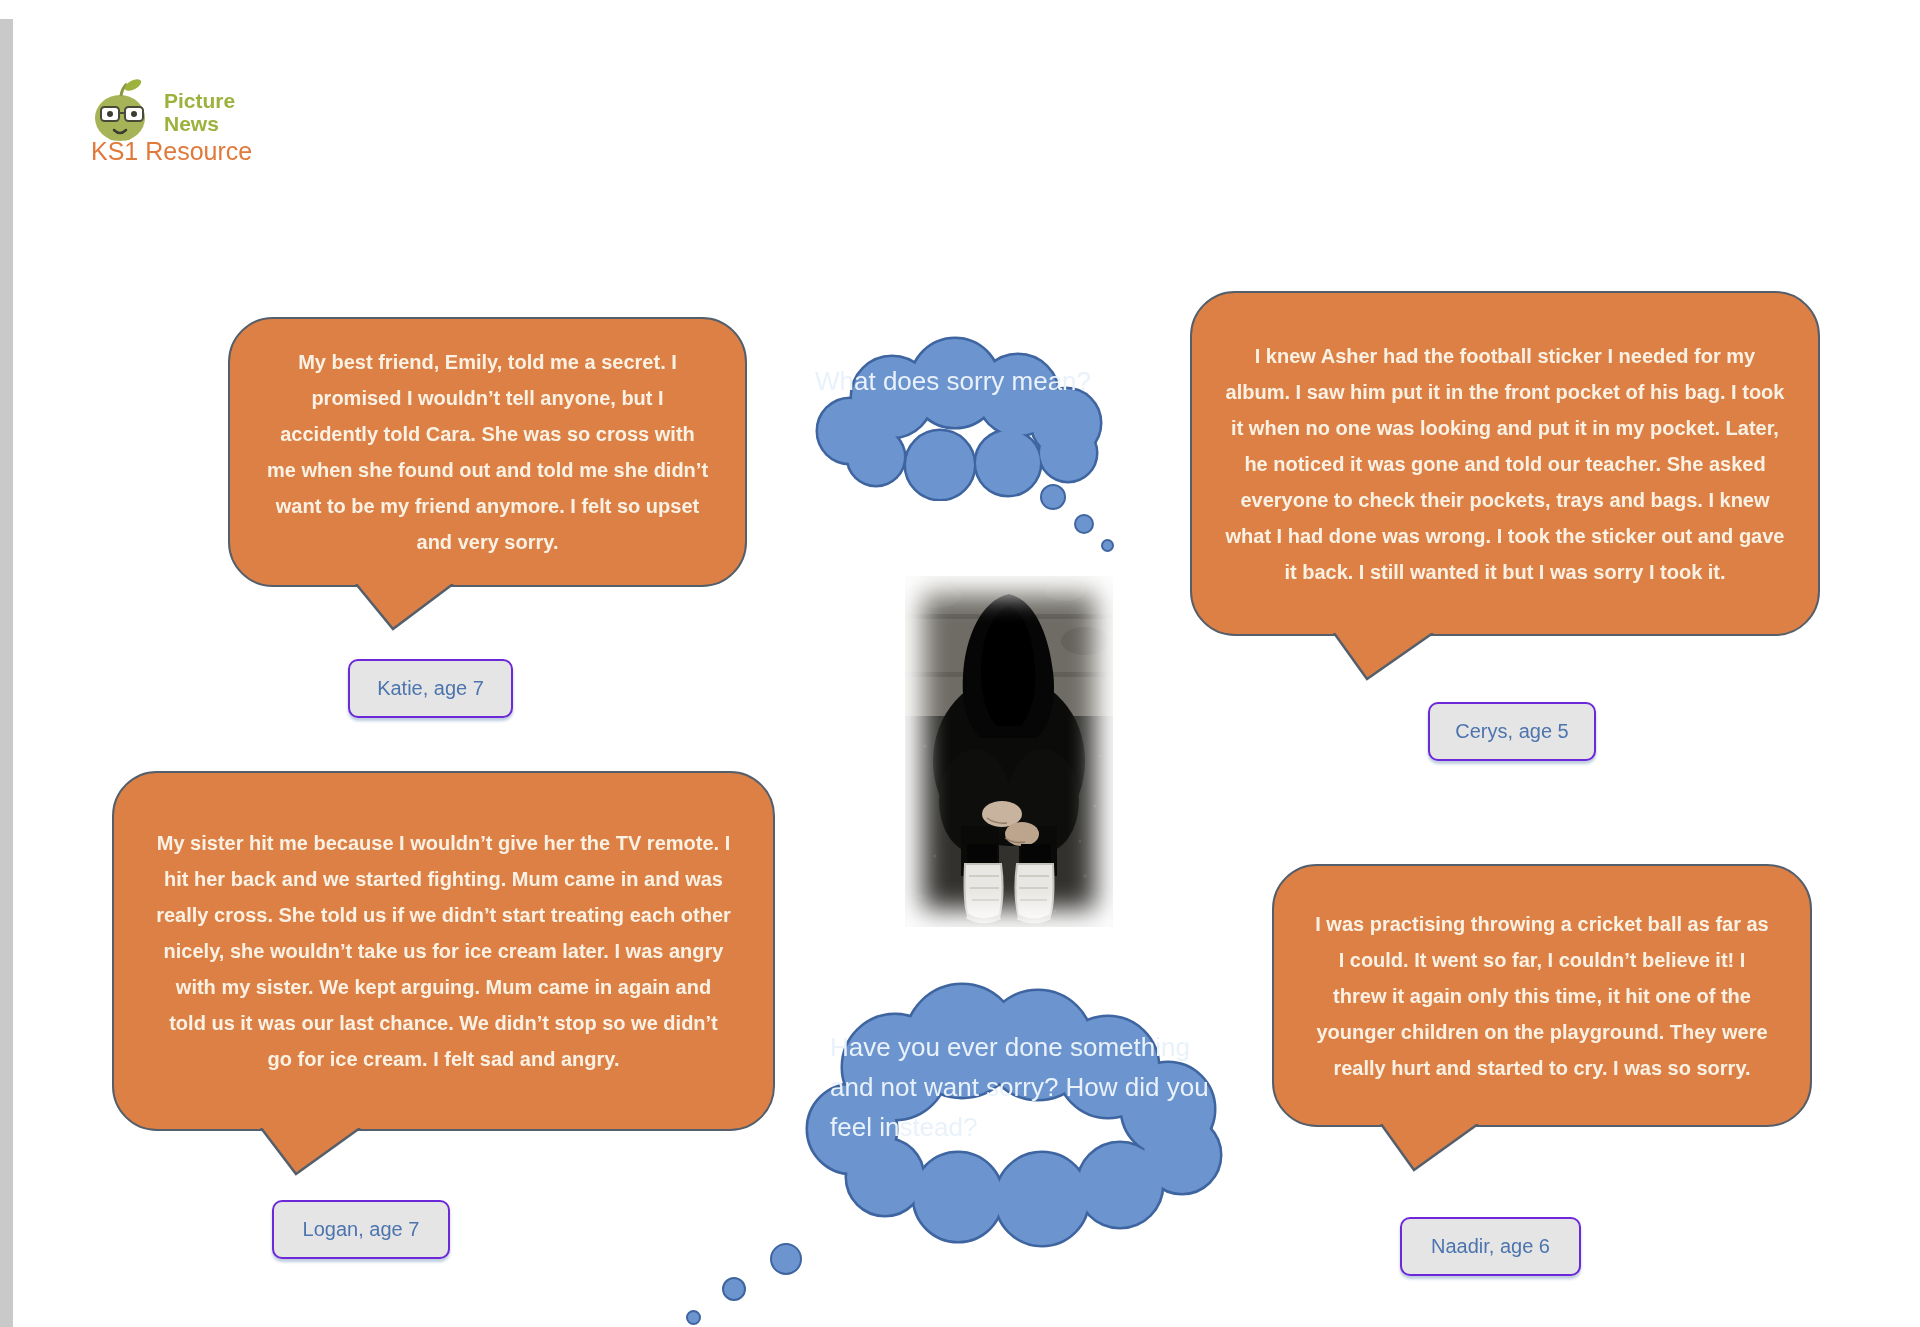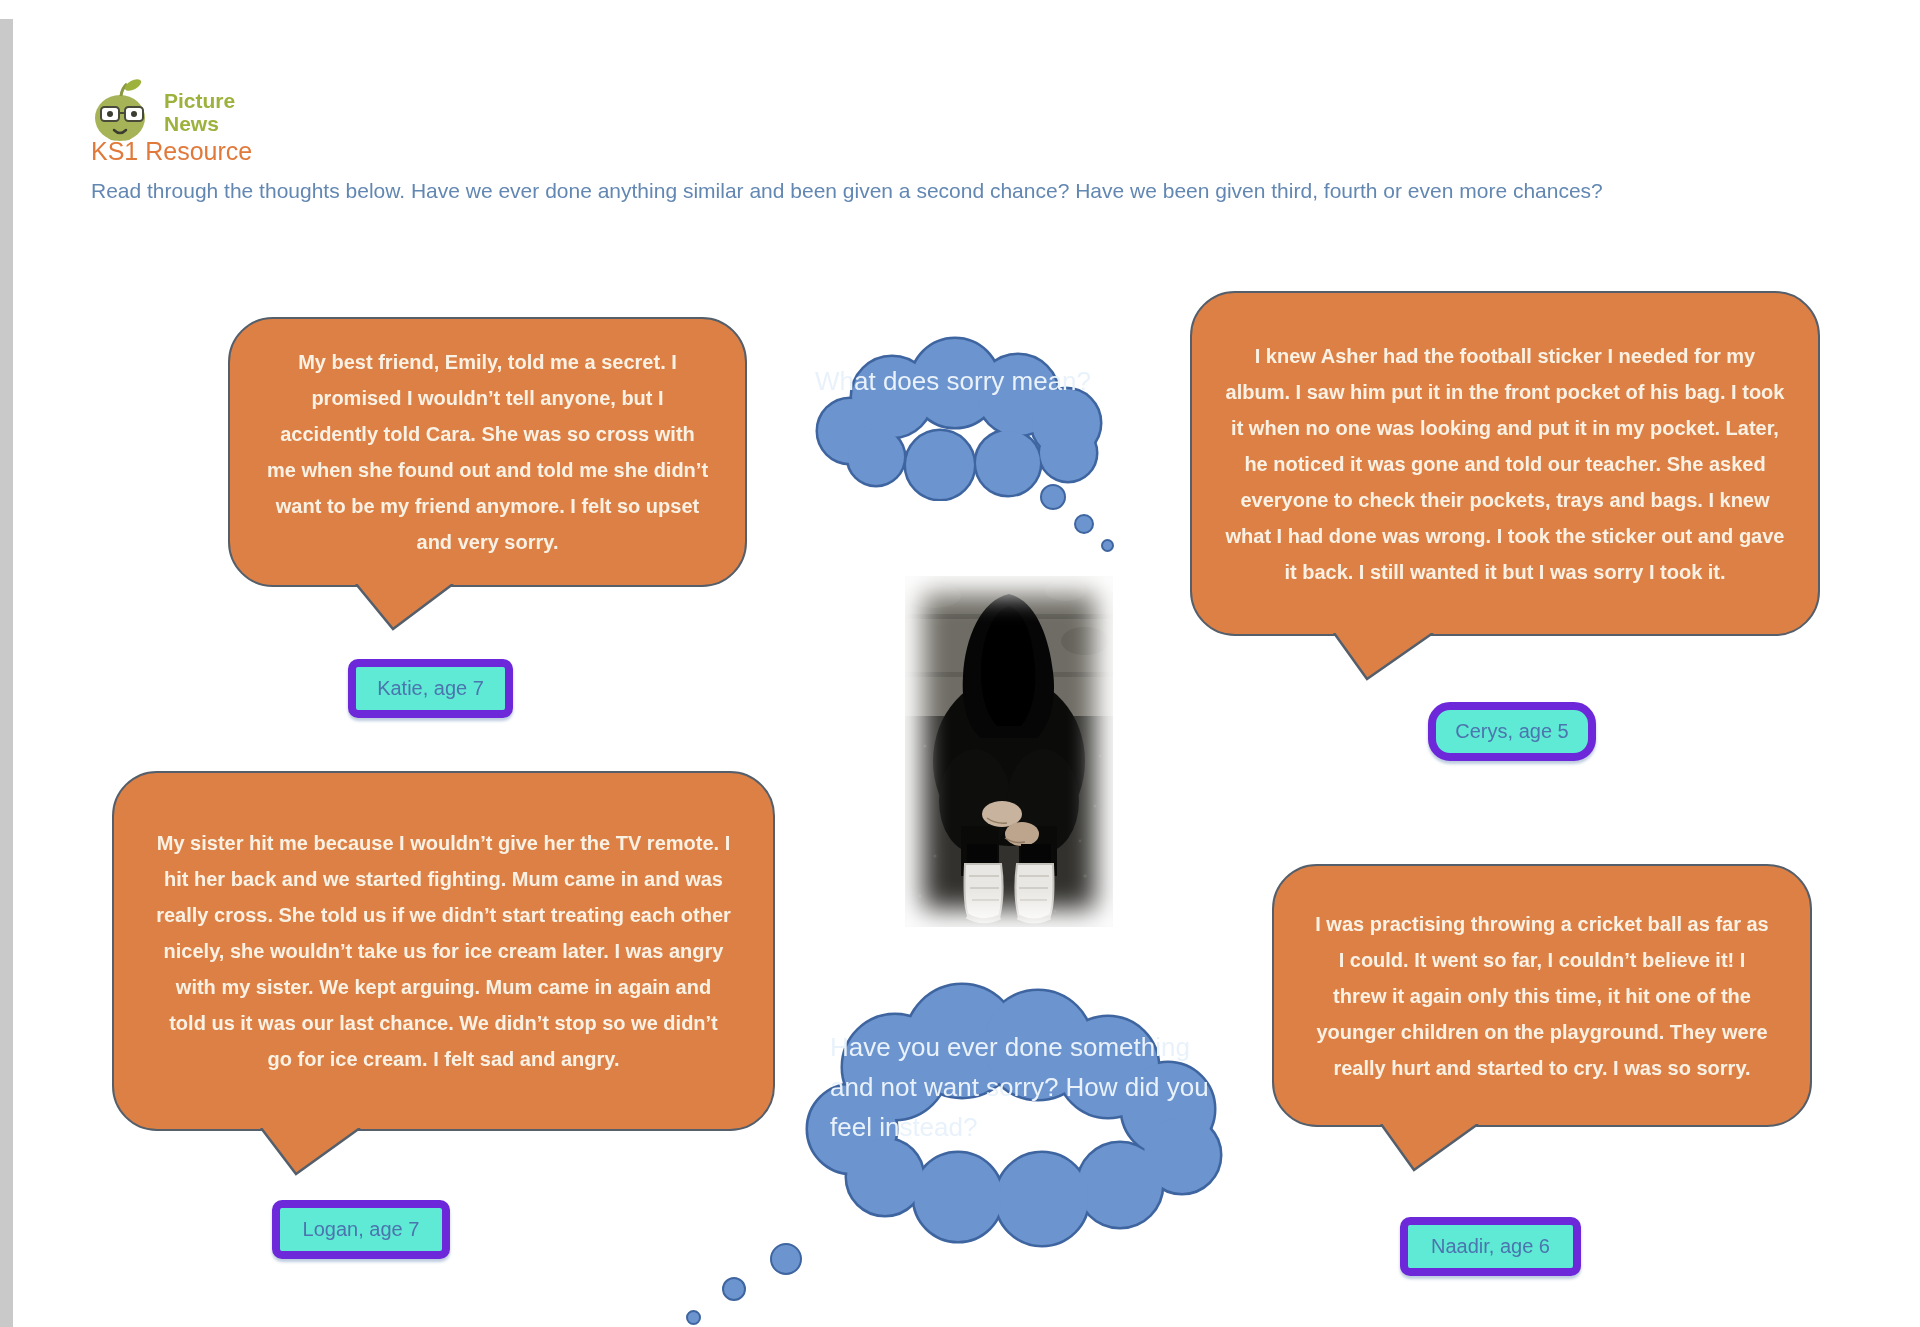--- a/index.html
+++ b/index.html
@@ -20,21 +20,21 @@
   .bubble{
     position:absolute;background:#dd8046;border:2.5px solid #545f6b;border-radius:45px;
     color:#f9f2e4;font-weight:bold;font-size:20px;line-height:36px;text-align:center;
     display:flex;align-items:center;justify-content:flex-start;box-sizing:border-box;
   }
   .bubble .btxt{width:100%;}
   .tail{position:absolute;width:120px;height:50px;z-index:3;}
 
   
   .name-label{
-    position:absolute;background:#5eead4;border:8px solid #6d28d9;border-radius:10px;
+    position:absolute;background:#e5e5e5;border:2px solid #6d28d9;border-radius:10px;
     box-shadow:0 3px 3px rgba(109,142,185,.45);
     display:flex;align-items:center;justify-content:center;
     color:#4c74ae;font-size:20px;box-sizing:border-box;
   }
 
   
   .cloud-wrap{position:absolute;}
   .cloud-text{
     position:absolute;color:#e9f2fb;font-size:26px;text-align:left;line-height:40px;z-index:2;
   }
@@ -72,39 +72,38 @@
         <path d="M22 54 q6 6 12 0" stroke="#3c3c30" stroke-width="2.5" fill="none" stroke-linecap="round"></path>
       </svg>
     </span>
     <span class="logo-text">
       <span>Picture</span><br>
       <span>News</span>
     </span>
   </div>
 
   <div class="title">KS1 Resource</div>
-  <div class="instructions">Read through the thoughts below. Have we ever done anything similar and been given a second chance? Have we been given third, fourth or even more chances?</div>
 
   <div class="bubble" style="left:228px;top:298px;width:519px;height:270px;padding:0 36px;">
     <div class="btxt">My best friend, Emily, told me a secret. I promised I wouldn’t tell anyone, but I accidently told Cara. She was so cross with me when she found out and told me she didn’t want to be my friend anymore. I felt so upset and very sorry.</div>
   </div>
   <svg class="tail" style="left:347px;top:565px;" viewBox="0 0 120 50">
     <path d="M9 0 L46 45 L106 0" fill="#dd8046" stroke="#545f6b" stroke-width="2.5"></path>
   </svg>
   <div class="name-label" style="left:348px;top:640px;width:165px;height:59px;">
     <span>Katie, age 7</span>
   </div>
 
   <div class="bubble" style="left:1190px;top:272px;width:630px;height:345px;padding:0 28px;">
     <div class="btxt">I knew Asher had the football sticker I needed for my album. I saw him put it in the front pocket of his bag. I took it when no one was looking and put it in my pocket. Later, he noticed it was gone and told our teacher. She asked everyone to check their pockets, trays and bags. I knew what I had done was wrong. I took the sticker out and gave it back. I still wanted it but I was sorry I took it.</div>
   </div>
   <svg class="tail" style="left:1325px;top:614px;" viewBox="0 0 120 50">
     <path d="M9 0 L42 46 L108 0" fill="#dd8046" stroke="#545f6b" stroke-width="2.5"></path>
   </svg>
-  <div class="name-label" style="left:1428px;top:683px;width:168px;height:59px;border-radius:22px;">
+  <div class="name-label" style="left:1428px;top:683px;width:168px;height:59px;">
     <span>Cerys, age 5</span>
   </div>
 
   <div class="bubble" style="left:112px;top:752px;width:663px;height:360px;padding:0 42px;">
     <div class="btxt">My sister hit me because I wouldn’t give her the TV remote. I hit her back and we started fighting. Mum came in and was really cross. She told us if we didn’t start treating each other nicely, she wouldn’t take us for ice cream later. I was angry with my sister. We kept arguing. Mum came in again and told us it was our last chance. We didn’t stop so we didn’t go for ice cream. I felt sad and angry.</div>
   </div>
   <svg class="tail" style="left:252px;top:1109px;" viewBox="0 0 120 50">
     <path d="M9 0 L44 46 L108 0" fill="#dd8046" stroke="#545f6b" stroke-width="2.5"></path>
   </svg>
   <div class="name-label" style="left:272px;top:1181px;width:178px;height:59px;">

